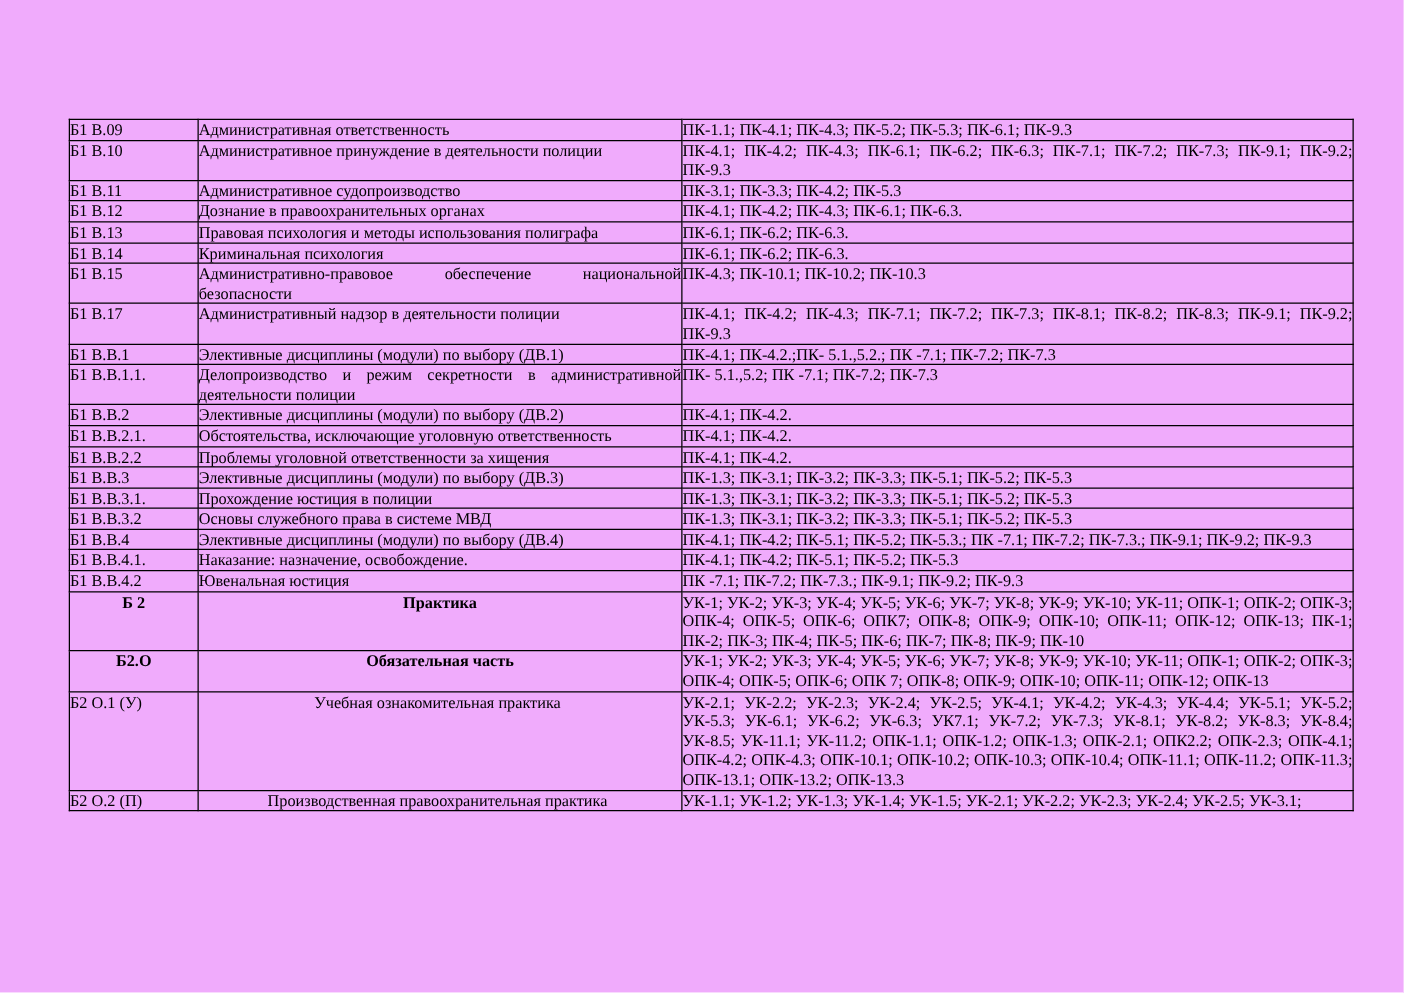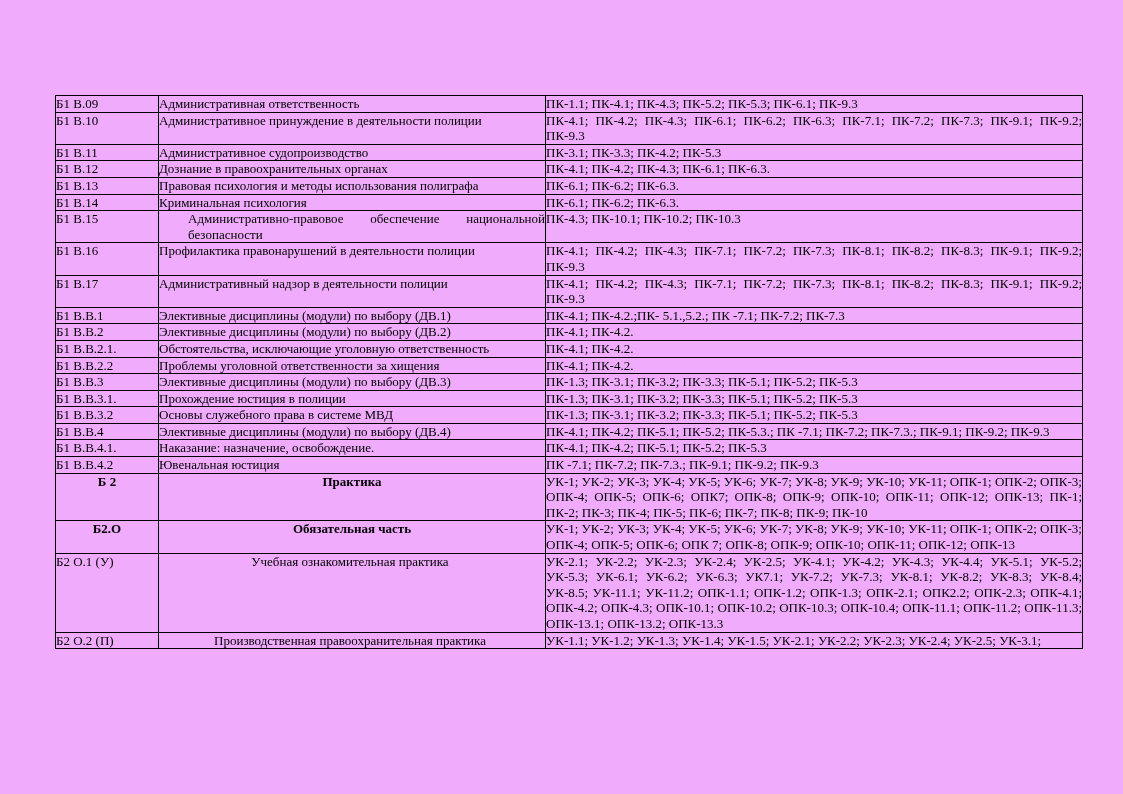--- a/index.html
+++ b/index.html
@@ -52,21 +52,20 @@
     padding-left: 0;
     padding-right: 0;
   }
   tr.center-name td.name-cell {
     text-align: center;
     padding-left: 0;
     padding-right: 4px;
   }
   tr.justify-name td.name-cell {
     text-align: justify;
-    padding-left: 29px;
   }
 </style>
 </head>
 <body>
 
 <div class="page">
   <table class="curriculum">
     <colgroup>
       <col style="width:103px">
       <col style="width:387px">
@@ -102,33 +101,33 @@
     <td class="code-cell">Б1 В.14</td>
     <td class="name-cell">Криминальная психология</td>
     <td class="comp-cell">ПК-6.1; ПК-6.2; ПК-6.3.</td>
   </tr>
         <tr class="justify-name">
     <td class="code-cell">Б1 В.15</td>
     <td class="name-cell">Административно-правовое обеспечение национальной безопасности</td>
     <td class="comp-cell">ПК-4.3; ПК-10.1; ПК-10.2; ПК-10.3</td>
   </tr>
         <tr>
-    <td class="code-cell">Б1 В.16</td>
-    <td class="name-cell">Профилактика правонарушений в деятельности полиции</td>
-    <td class="comp-cell">ПК-4.1; ПК-4.2; ПК-4.3; ПК-7.1; ПК-7.2; ПК-7.3; ПК-8.1; ПК-8.2; ПК-8.3; ПК-9.1; ПК-9.2; ПК-9.3</td>
-  </tr>
-        <tr>
     <td class="code-cell">Б1 В.17</td>
     <td class="name-cell">Административный надзор в деятельности полиции</td>
     <td class="comp-cell">ПК-4.1; ПК-4.2; ПК-4.3; ПК-7.1; ПК-7.2; ПК-7.3; ПК-8.1; ПК-8.2; ПК-8.3; ПК-9.1; ПК-9.2; ПК-9.3</td>
   </tr>
         <tr>
     <td class="code-cell">Б1 В.В.1</td>
     <td class="name-cell">Элективные дисциплины (модули) по выбору (ДВ.1)</td>
     <td class="comp-cell">ПК-4.1; ПК-4.2.;ПК- 5.1.,5.2.; ПК -7.1; ПК-7.2; ПК-7.3</td>
+  </tr>
+        <tr class="justify-name">
+    <td class="code-cell">Б1 В.В.1.1.</td>
+    <td class="name-cell">Делопроизводство и режим секретности в административной деятельности полиции</td>
+    <td class="comp-cell">ПК- 5.1.,5.2; ПК -7.1; ПК-7.2; ПК-7.3</td>
   </tr>
         <tr>
     <td class="code-cell">Б1 В.В.2</td>
     <td class="name-cell">Элективные дисциплины (модули) по выбору (ДВ.2)</td>
     <td class="comp-cell">ПК-4.1; ПК-4.2.</td>
   </tr>
         <tr>
     <td class="code-cell">Б1 В.В.2.1.</td>
     <td class="name-cell">Обстоятельства, исключающие уголовную ответственность</td>
     <td class="comp-cell">ПК-4.1; ПК-4.2.</td>

